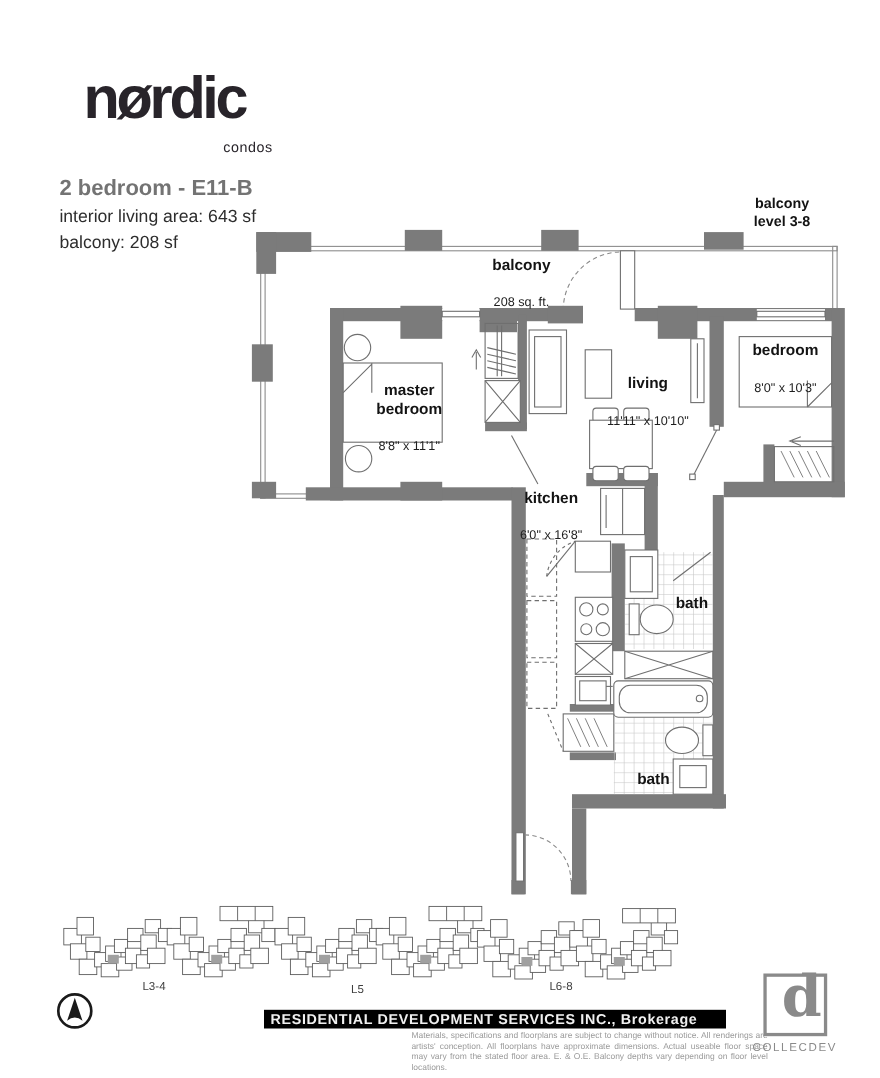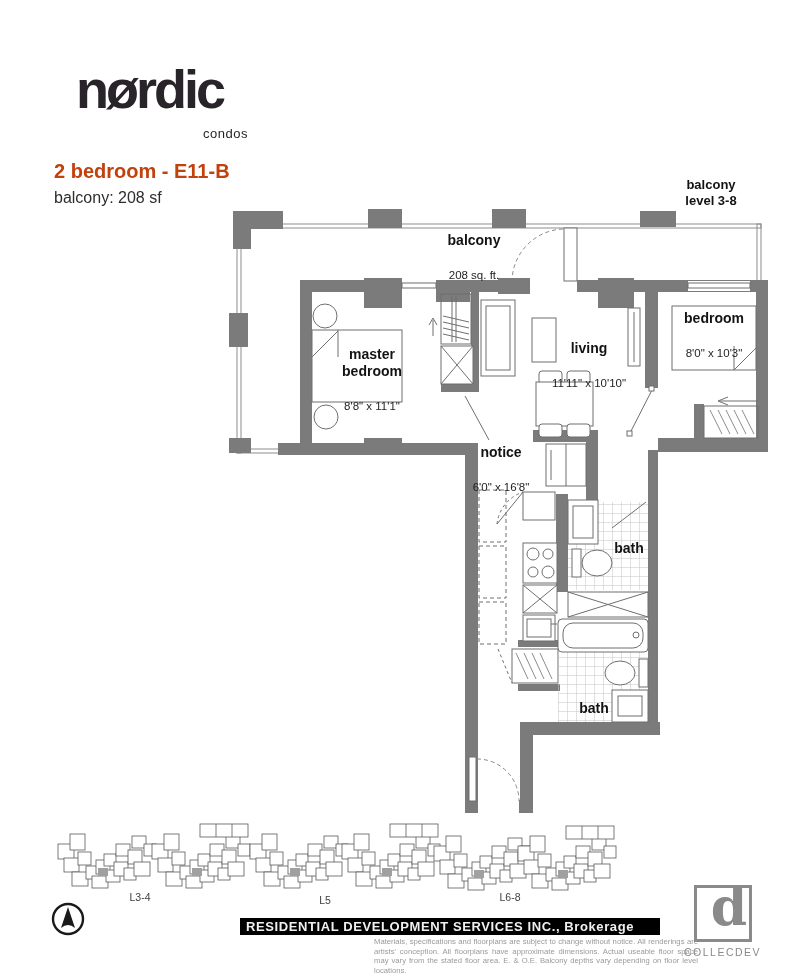--- a/index.html
+++ b/index.html
@@ -3,21 +3,21 @@
 <meta charset="utf-8">
 <style>
   html,body{margin:0;padding:0;background:#fff;}
   .page{position:relative;width:800px;height:980px;background:#fff;overflow:hidden;
         font-family:"Liberation Sans",sans-serif;outline:1px solid #c9c9c9;}
   .abs{position:absolute;}
   
   .logo{font-weight:bold;font-size:54px;letter-spacing:-3px;color:#28242a;line-height:1;margin-left:23px;}
   .logo-sub{font-weight:normal;font-size:13px;letter-spacing:0.5px;color:#28242a;}
   
-  .unit-title{font-weight:bold;font-size:20px;color:#c2410c;}
+  .unit-title{font-weight:bold;font-size:20px;color:#737373;}
   .unit-details{font-size:16px;color:#2d2d2d;line-height:23px;}
   
   .rlabel{position:absolute;transform:translateX(-50%);text-align:center;line-height:1.2;white-space:nowrap;}
   .rlabel .nm{font-weight:bold;font-size:14px;color:#131313;display:block;}
   .rlabel .dm{font-size:11.5px;color:#1e1e1e;display:block;margin-top:20px;}
   .balcony-note{position:absolute;transform:translateX(-50%);text-align:center;
                 font-weight:bold;font-size:13px;color:#131313;line-height:1.25;}
   
   .kp-label{position:absolute;transform:translateX(-50%);font-size:10.5px;color:#3f3f3f;}
   
@@ -250,20 +250,21 @@
       <circle cx="68" cy="919" r="15" fill="#fff" stroke="#1a1a1a" stroke-width="2.4"></circle>
       <path d="M68 907 L61 928 Q68 922 75 928 Z" fill="#1a1a1a"></path>
     </g>
   </svg>
 
   <div class="abs logo" style="left:53px;top:62px">nørdic</div>
   <div class="abs logo-sub" style="left:203px;top:126px">condos</div>
 
   <div class="abs unit-title" style="left:54px;top:160px">2 bedroom - E11-B</div>
   <div class="abs unit-details" style="left:54px;top:186px">
+    <div>interior living area: 643 sf</div>
     <div>balcony: 208 sf</div>
   </div>
 
   <div class="balcony-note" style="left:711px;top:177px">
     <span style="display:block">balcony</span>
     <span style="display:block">level 3-8</span>
   </div>
 
   <div class="rlabel" style="left:474px;top:232px">
     <span class="nm">balcony</span>
@@ -276,21 +277,21 @@
   </div>
   <div class="rlabel" style="left:589px;top:340px">
     <span class="nm">living</span>
     <span class="dm">11'11" x 10'10"</span>
   </div>
   <div class="rlabel" style="left:714px;top:310px">
     <span class="nm">bedroom</span>
     <span class="dm">8'0" x 10'3"</span>
   </div>
   <div class="rlabel" style="left:501px;top:444px">
-    <span class="nm">notice</span>
+    <span class="nm">kitchen</span>
     <span class="dm">6'0" x 16'8"</span>
   </div>
   <div class="rlabel" style="left:629px;top:540px">
     <span class="nm">bath</span>
   </div>
   <div class="rlabel" style="left:594px;top:700px">
     <span class="nm">bath</span>
   </div>
 
   <div class="kp-label" style="left:140px;top:891px">L3-4</div>

